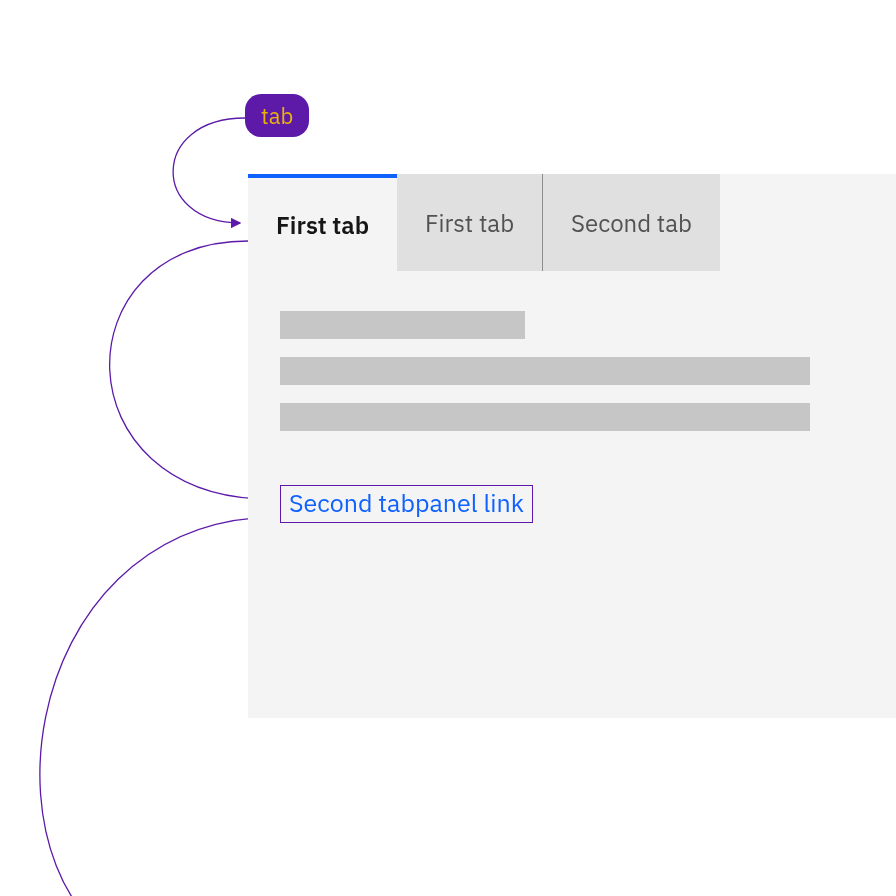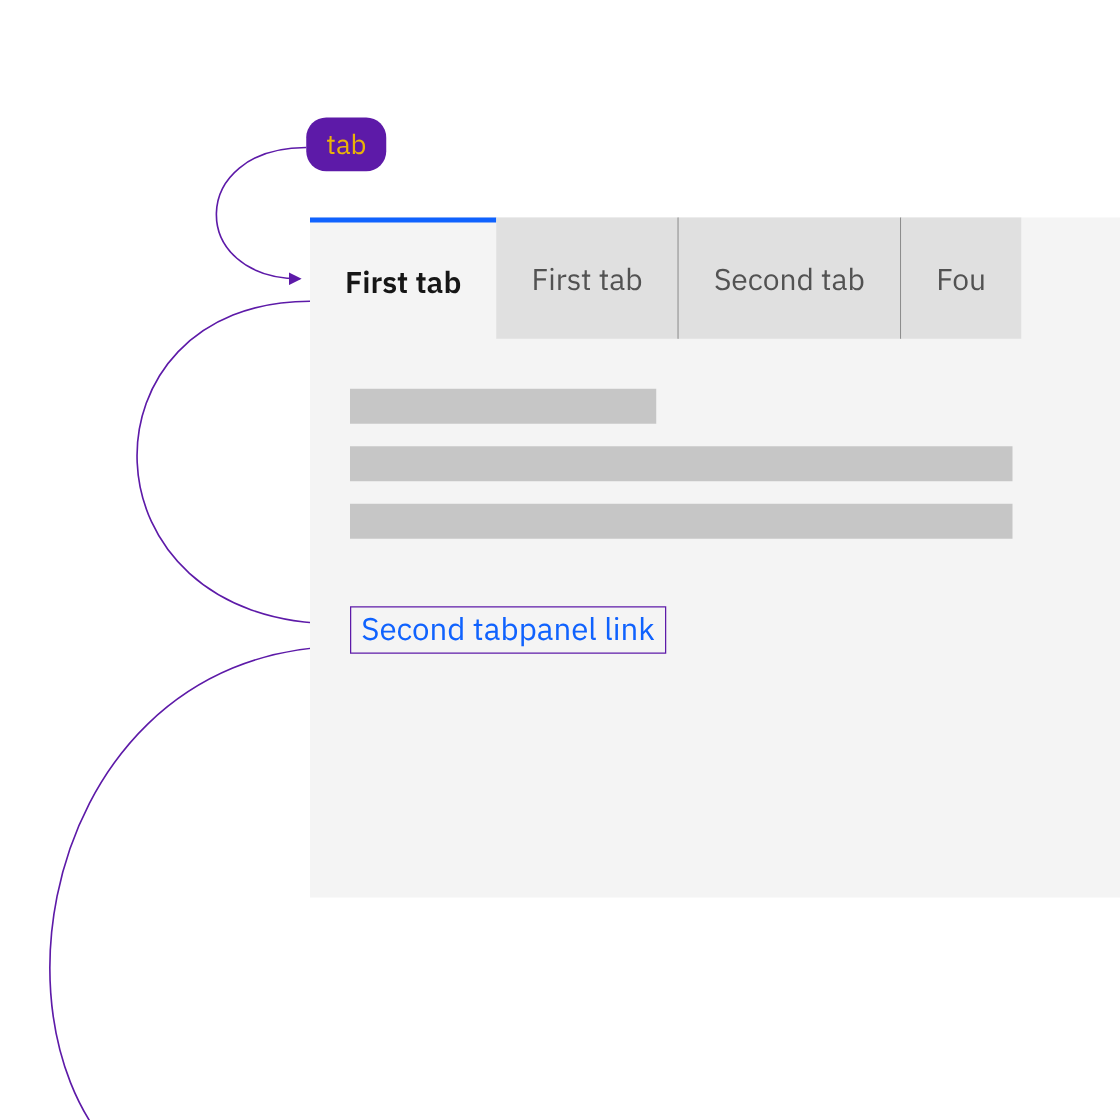--- a/index.html
+++ b/index.html
@@ -118,23 +118,20 @@
   <div class="tablist">
     <div class="tab tab-active">
       <span>First tab</span>
     </div>
     <div class="tab tab-inactive">
       <span>First tab</span>
     </div>
     <div class="tab tab-inactive">
       <span>Second tab</span>
     </div>
-    <div class="tab tab-inactive">
-      <span>Fou</span>
-    </div>
   </div>
   <div class="tabpanel">
     <div class="skeleton skeleton-1"></div>
     <div class="skeleton skeleton-2"></div>
     <div class="skeleton skeleton-3"></div>
     <a href="#" class="tabpanel-link">
       <span>Second tabpanel link</span>
     </a>
   </div>
 </div>

